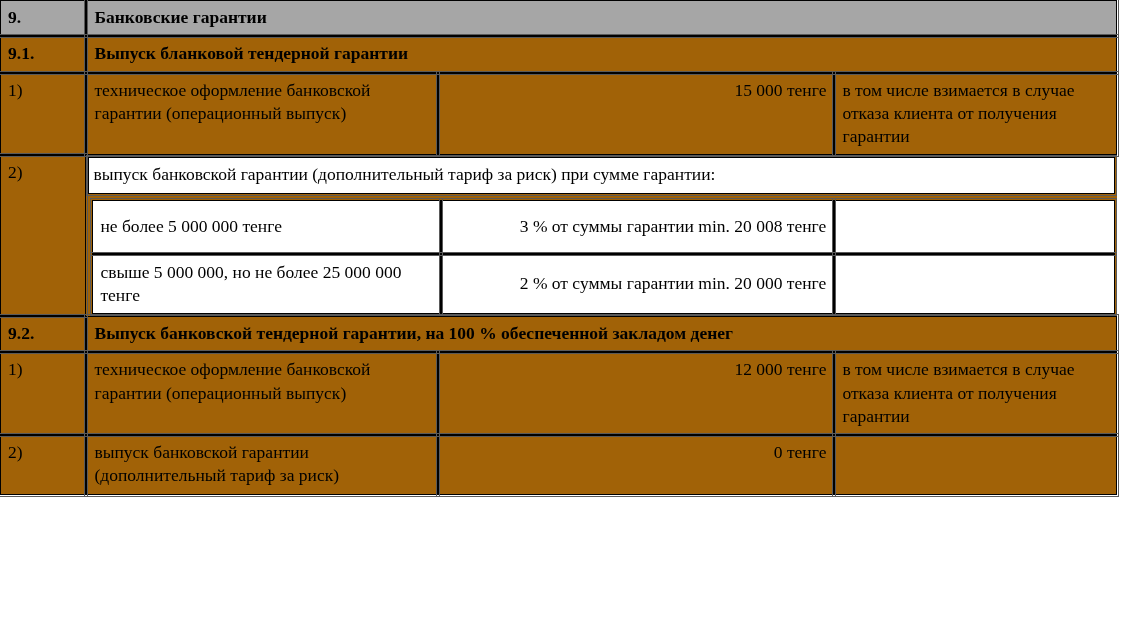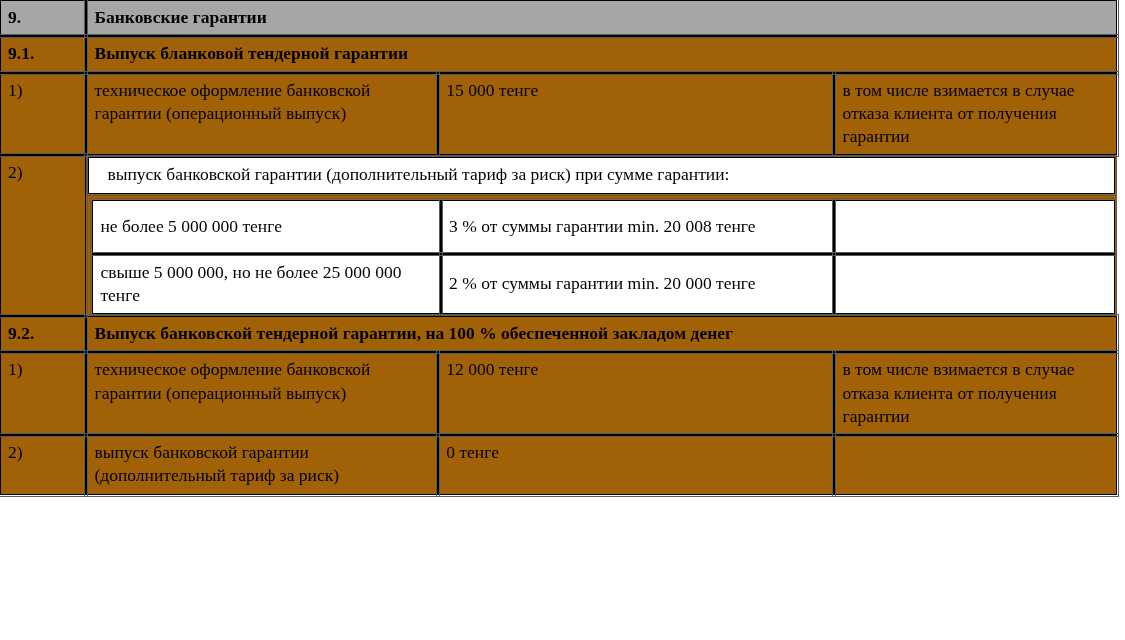--- a/index.html
+++ b/index.html
@@ -41,37 +41,37 @@
 
   .hdr-grey td {
     background: #a6a6a6;
     font-weight: bold;
   }
   .hdr-grey td.c-num { background: #a6a6a6; }
 
   .sec-title td {
     font-weight: bold;
   }
-  .center { text-align: left; }
+  .center { text-align: right; }
 
   
   .sub-wrap {
     padding: 0 !important;
     border: 0 !important;
     outline: 0 !important;
   }
   .sub-block {
     padding: 0;
   }
   .sub-head {
     border: 1px solid #000000;
     outline: 1px solid #5a5a5a;
     outline-offset: 1px;
     margin: 2px 2px 4px 2px;
-    padding: 5px 7px 6px 18px;
+    padding: 5px 7px 6px 4px;
     background: #ffffff;
   }
   .sub-table {
     width: calc(100% - 8px);
     margin: 6px 2px 2px 6px;
     border-collapse: separate;
     border-spacing: 0;
     table-layout: fixed;
     border-radius: 15px;
   }

